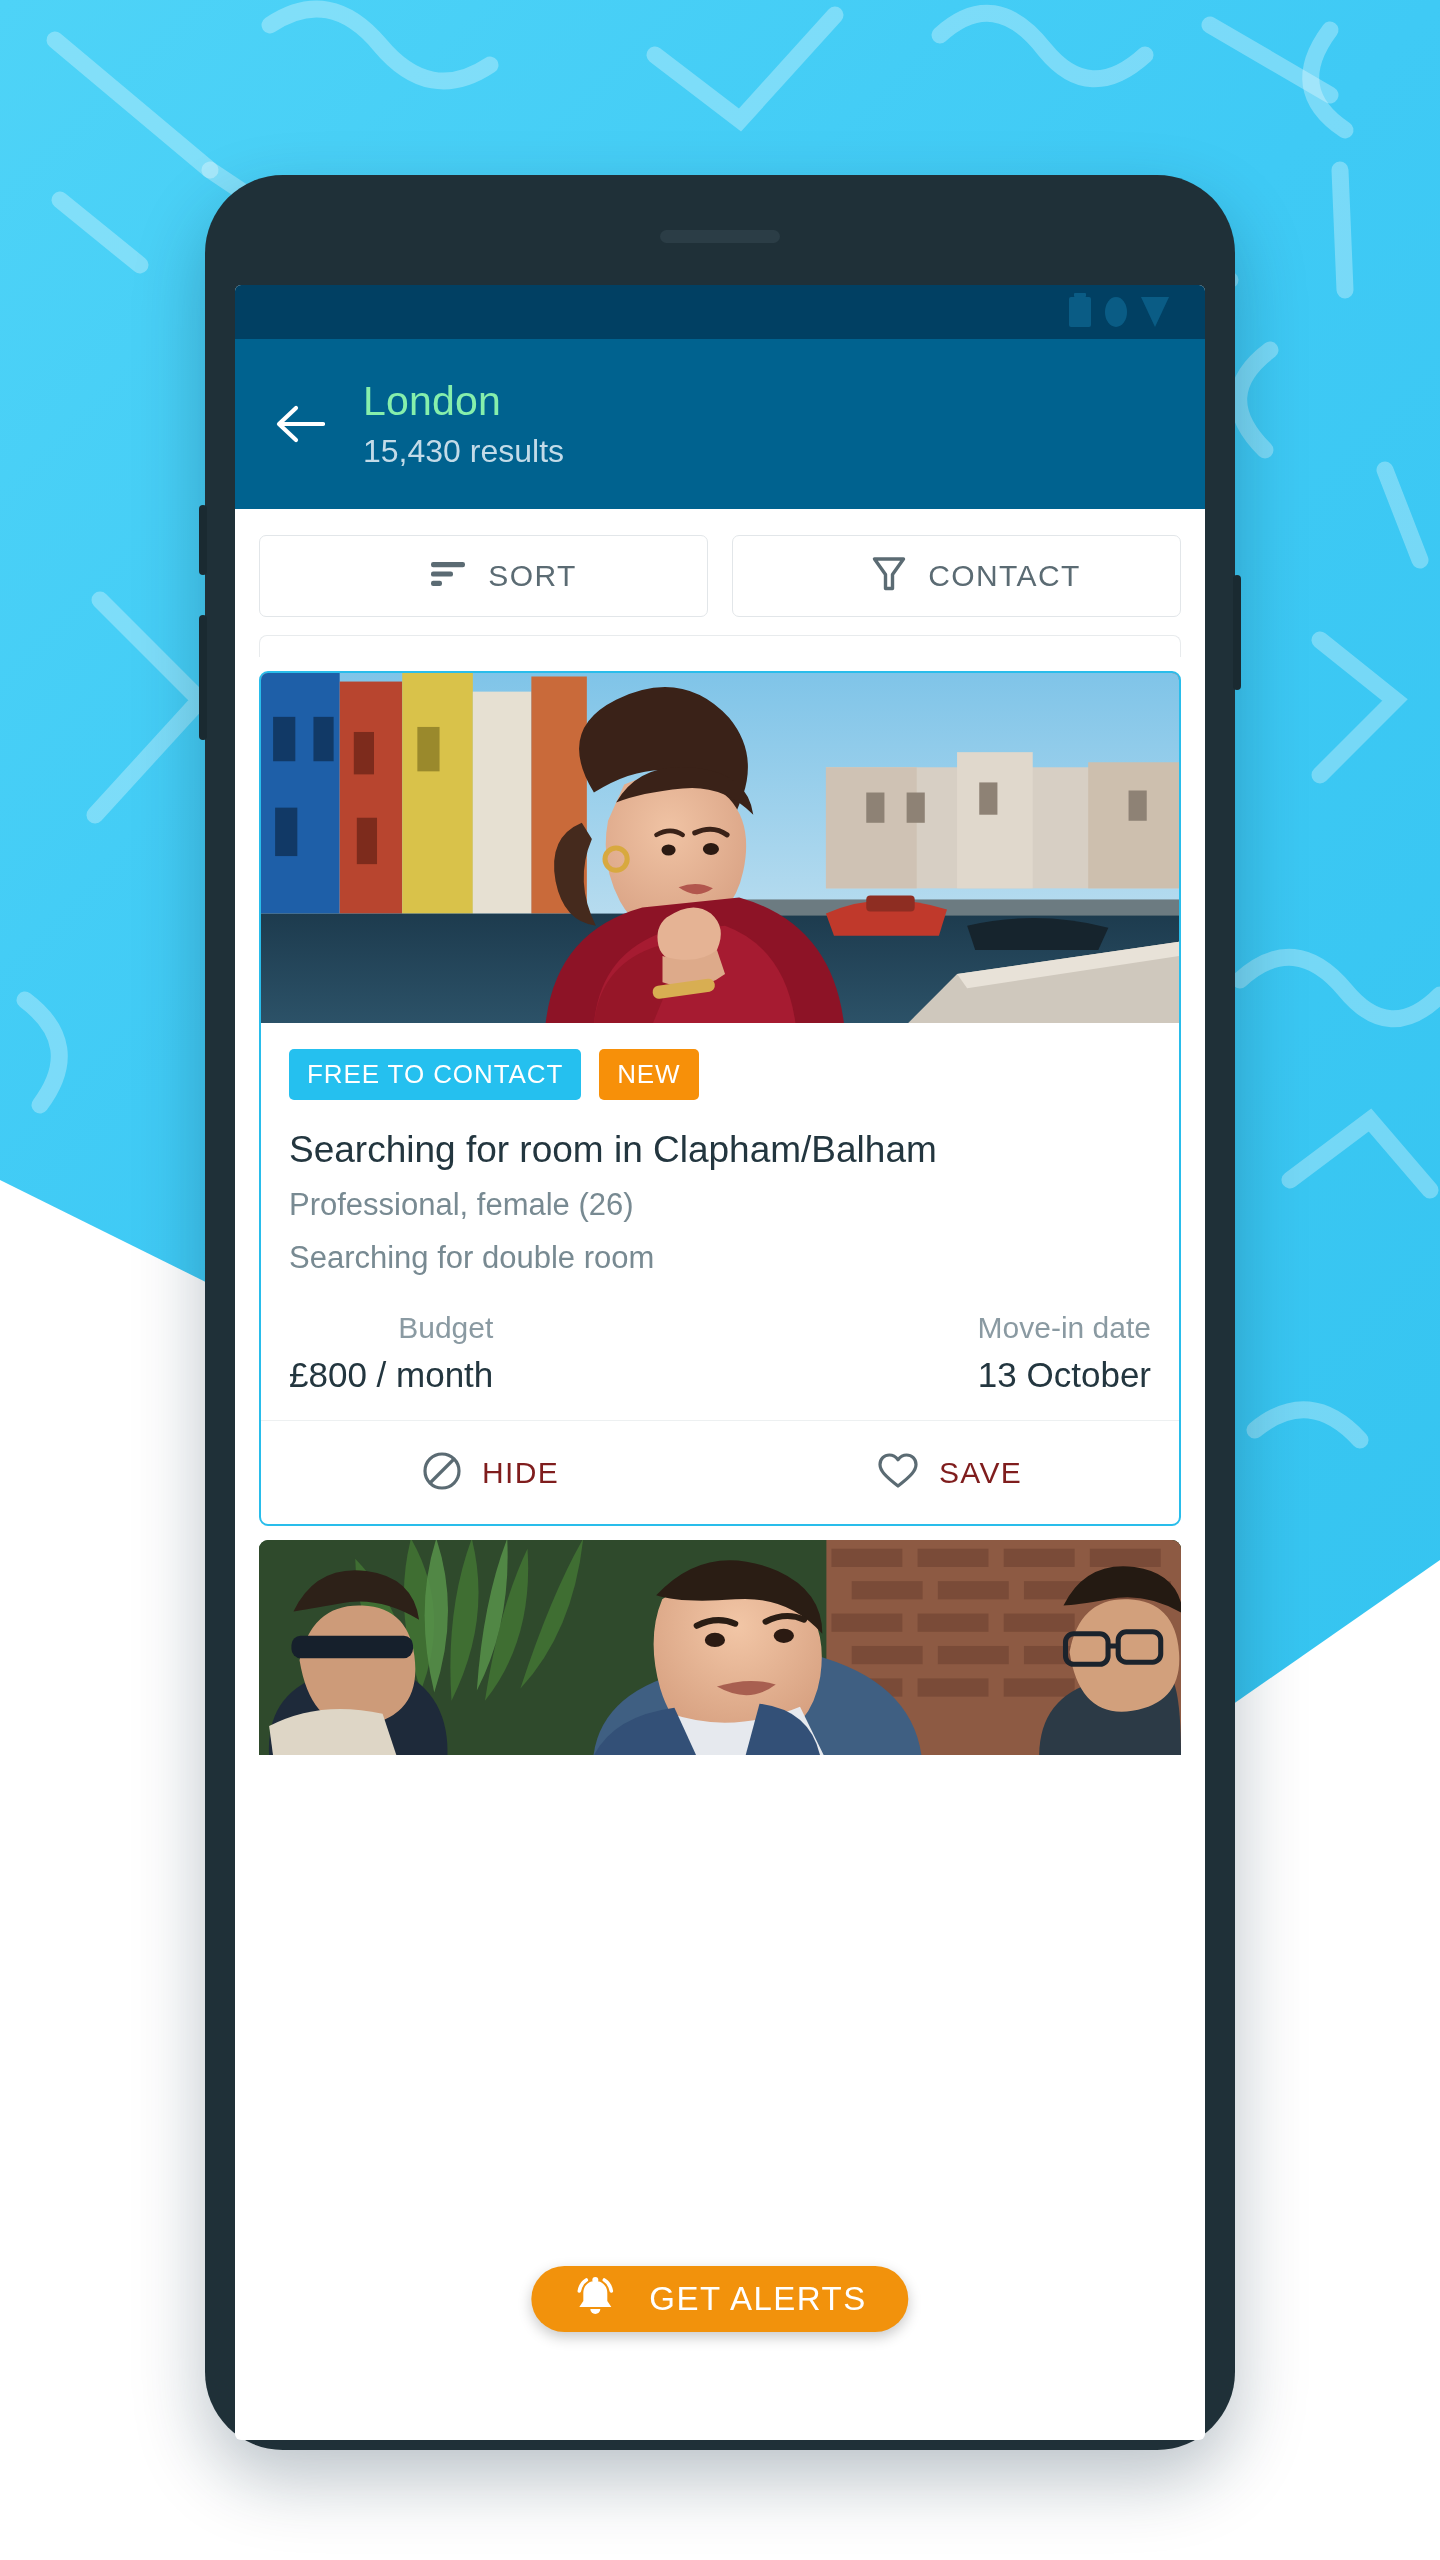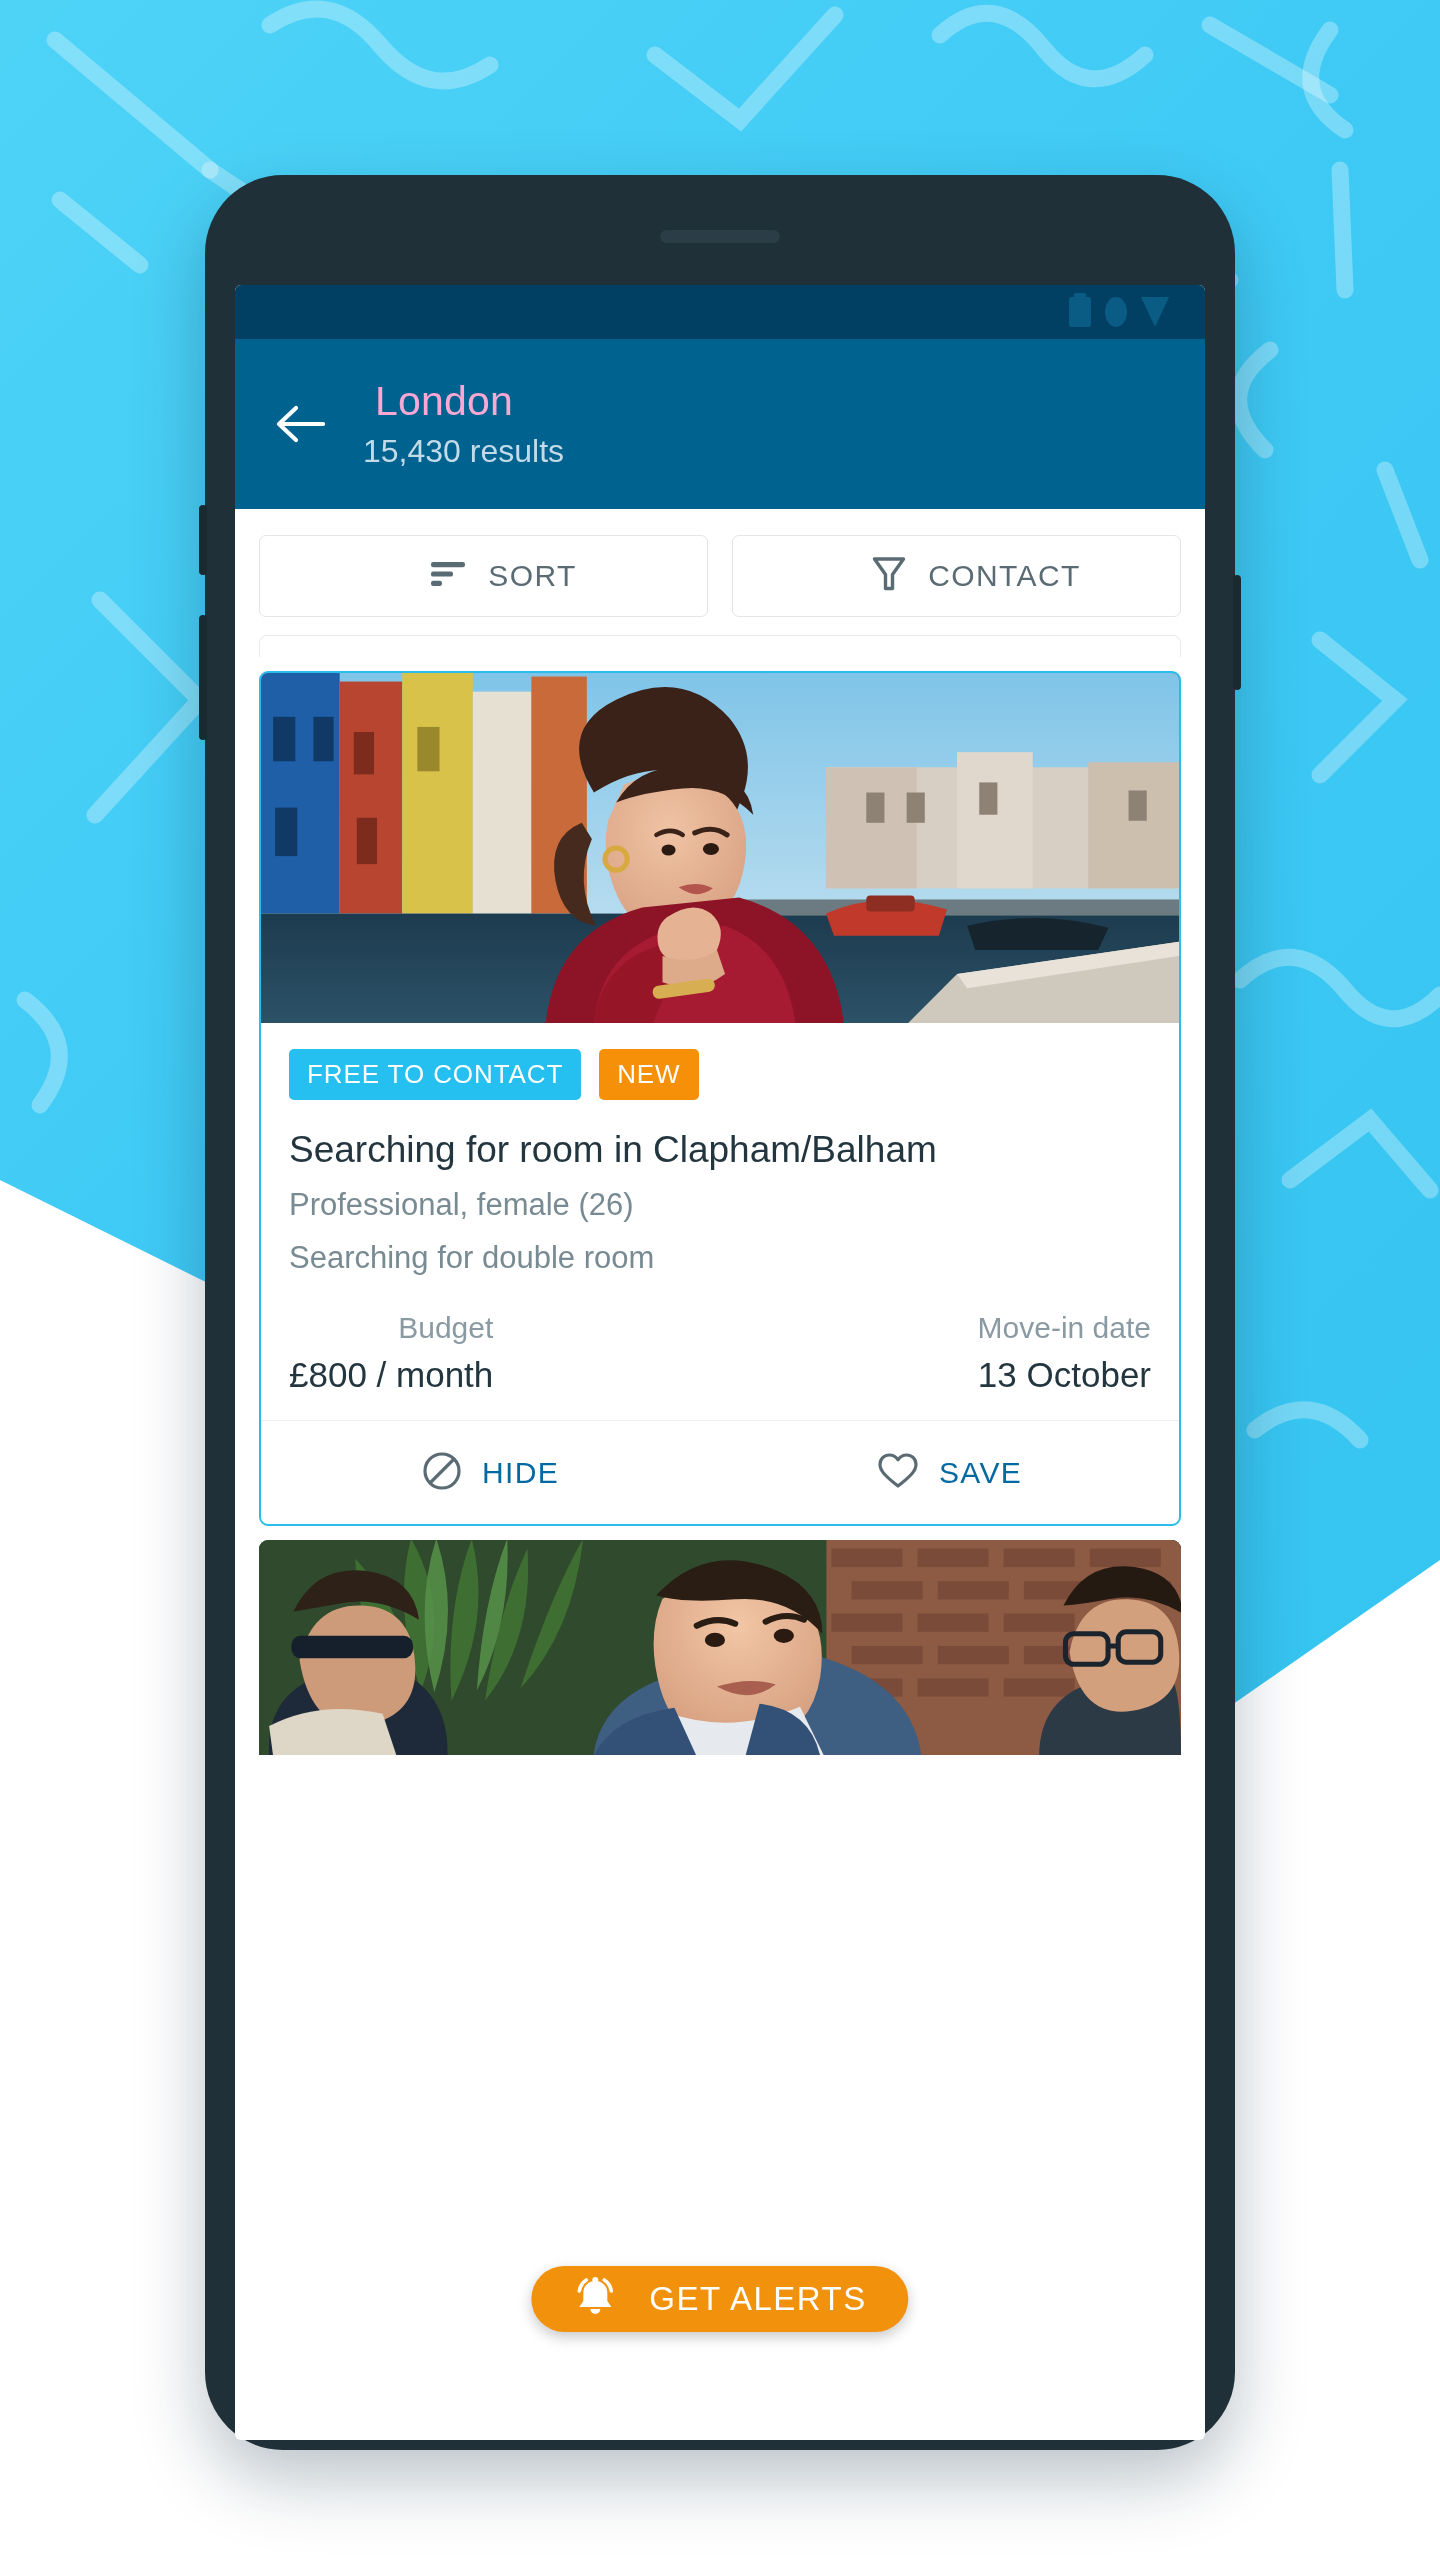--- a/index.html
+++ b/index.html
@@ -112,26 +112,25 @@
     align-items: center;
     padding-left: 26px;
   }
   .back-arrow {
     width: 78px; height: 78px;
     display: flex; align-items: center; justify-content: center;
     flex: 0 0 auto;
   }
   .appbar-texts { margin-left: 24px; }
   .appbar-title {
-    color: #f9a8d4;
+    color: #86efac;
     font-size: 41px;
     line-height: 50px;
     font-weight: 400;
     letter-spacing: 0.2px;
-    margin-left: 12px;
   }
   .appbar-sub {
     color: #c3dbe8;
     font-size: 32px;
     line-height: 44px;
     font-weight: 400;
     margin-top: 3px;
   }
 
   
@@ -246,21 +245,21 @@
   }
   .action {
     flex: 1 1 0;
     display: flex;
     align-items: center;
     justify-content: center;
     gap: 20px;
     cursor: pointer;
   }
   .action-label {
-    color: #0369a1;
+    color: #7f1d1d;
     font-size: 30px;
     letter-spacing: 1.3px;
   }
 
   
   .card2 {
     margin-top: 14px;
     border-radius: 9px 9px 0 0;
     overflow: hidden;
     height: 215px;

